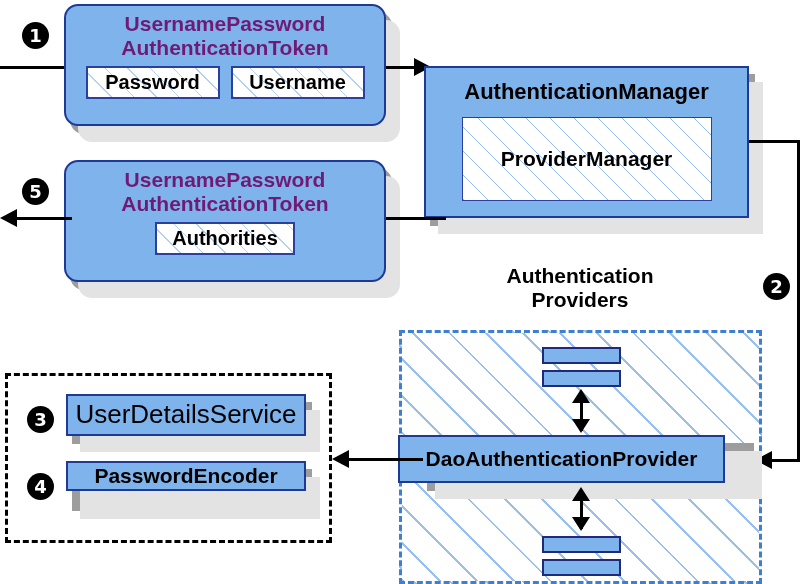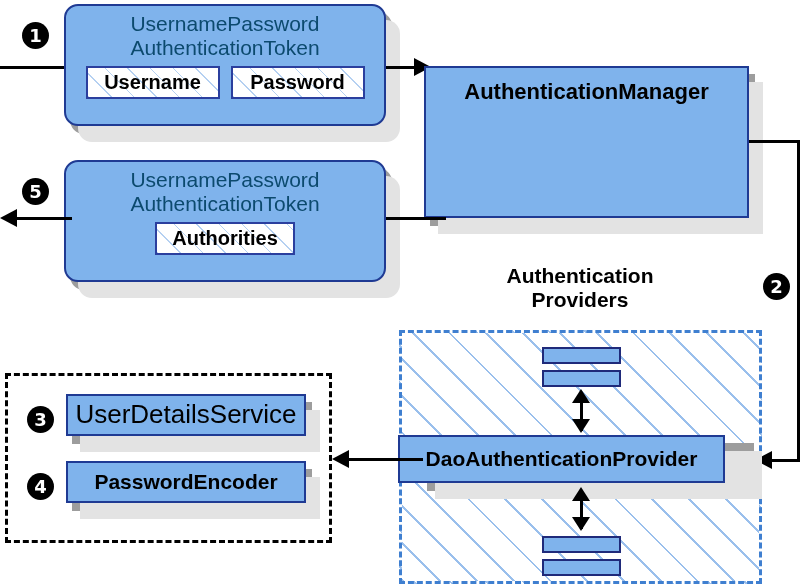--- a/index.html
+++ b/index.html
@@ -43,25 +43,25 @@
   .node.rounded { border-radius: 14px; }
 
   
   .token {
     flex-direction: column;
     justify-content: flex-start;
     padding-top: 6px;
   }
   .token-title {
     font-size: 21px;
-    font-weight: normal;
+    font-weight: bold;
     line-height: 1.12;
     width: 100%;
     text-align: center;
-    color: #0c4a6e;
+    color: #701a75;
   }
   .token-fields {
     display: flex;
     gap: 11px;
     margin-top: 7px;
     justify-content: center;
     width: 100%;
   }
   .field {
     background: #ffffff;
@@ -158,33 +158,36 @@
   <div class="hline" style="left:0px; top:66px; width:70px;"></div>
   <div class="badge" style="left:22px; top:22px;">1</div>
 
   <div class="shadow-blk" style="left:70px; top:12px; width:322px; height:122px; border-radius:14px;"></div>
   <div class="shadow-lite" style="left:78px; top:20px; width:322px; height:122px; border-radius:14px;"></div>
 
   <div class="node rounded token" style="left:64px; top:4px; width:322px; height:122px;">
     <div class="token-title">UsernamePassword</div>
     <div class="token-title">AuthenticationToken</div>
     <div class="token-fields">
+      <div class="field" style="width:134px;">Password</div>
       <div class="field" style="width:134px;">Username</div>
-      <div class="field" style="width:134px;">Password</div>
     </div>
   </div>
 
   <div class="hline" style="left:386px; top:66px; width:45px;"></div>
   <div class="arrow-right" style="left:414px; top:58px;"></div>
 
   <div class="shadow-blk" style="left:430px; top:74px; width:325px; height:152px;"></div>
   <div class="shadow-lite" style="left:438px; top:82px; width:325px; height:152px;"></div>
 
   <div class="node" style="left:424px; top:66px; width:325px; height:152px; flex-direction:column; justify-content:flex-start; padding-top:12px;">
     <div style="font-size:22px; font-weight:bold;text-align:right;">AuthenticationManager</div>
+    <div class="hatch-white" style="margin-top:12px; width:250px; height:84px; border:1px solid #2b3f9e; display:flex; align-items:center; justify-content:center; box-sizing:border-box;">
+      <span style="font-size:21px; font-weight:bold;">ProviderManager</span>
+    </div>
   </div>
 
   <div class="badge" style="left:22px; top:178px;">5</div>
 
   <div class="shadow-blk" style="left:70px; top:168px; width:322px; height:122px; border-radius:14px;"></div>
   <div class="shadow-lite" style="left:78px; top:176px; width:322px; height:122px; border-radius:14px;"></div>
 
   <div class="node rounded token" style="left:64px; top:160px; width:322px; height:122px;">
     <div class="token-title">UsernamePassword</div>
     <div class="token-title">AuthenticationToken</div>
@@ -239,17 +242,17 @@
   <div class="badge" style="left:27px; top:406px;">3</div>
   <div class="shadow-blk" style="left:72px; top:402px; width:240px; height:42px;"></div>
   <div class="shadow-lite" style="left:80px; top:410px; width:240px; height:42px;"></div>
   <div class="node" style="left:66px; top:394px; width:240px; height:42px;">
     <span style="font-size:26px; font-weight:normal;">UserDetailsService</span>
   </div>
 
   <div class="badge" style="left:27px; top:473px;">4</div>
   <div class="shadow-blk" style="left:72px; top:469px; width:240px; height:42px;"></div>
   <div class="shadow-lite" style="left:80px; top:477px; width:240px; height:42px;"></div>
-  <div class="node" style="left:66px; top:461px; width:240px; height:42px;">
+  <div class="node" style="left:66px; top:461px; width:240px; height:30px;">
     <span style="font-size:21px; font-weight:bold;">PasswordEncoder</span>
   </div>
 
 </div>
 
 </body></html>

